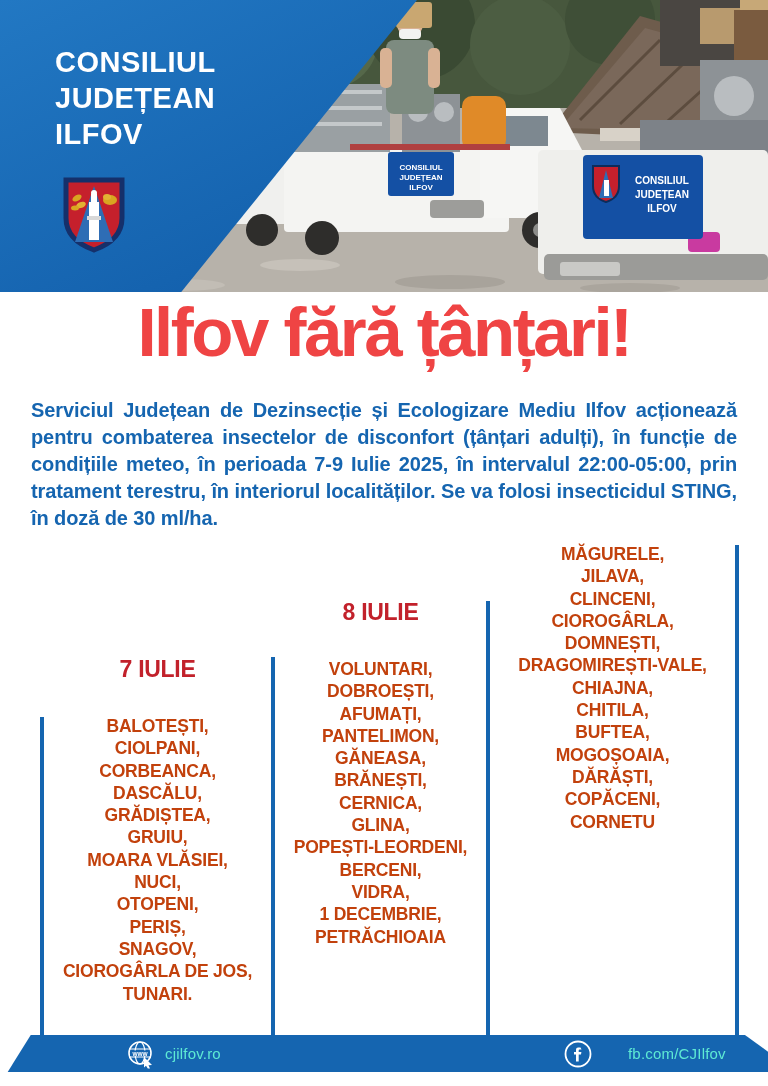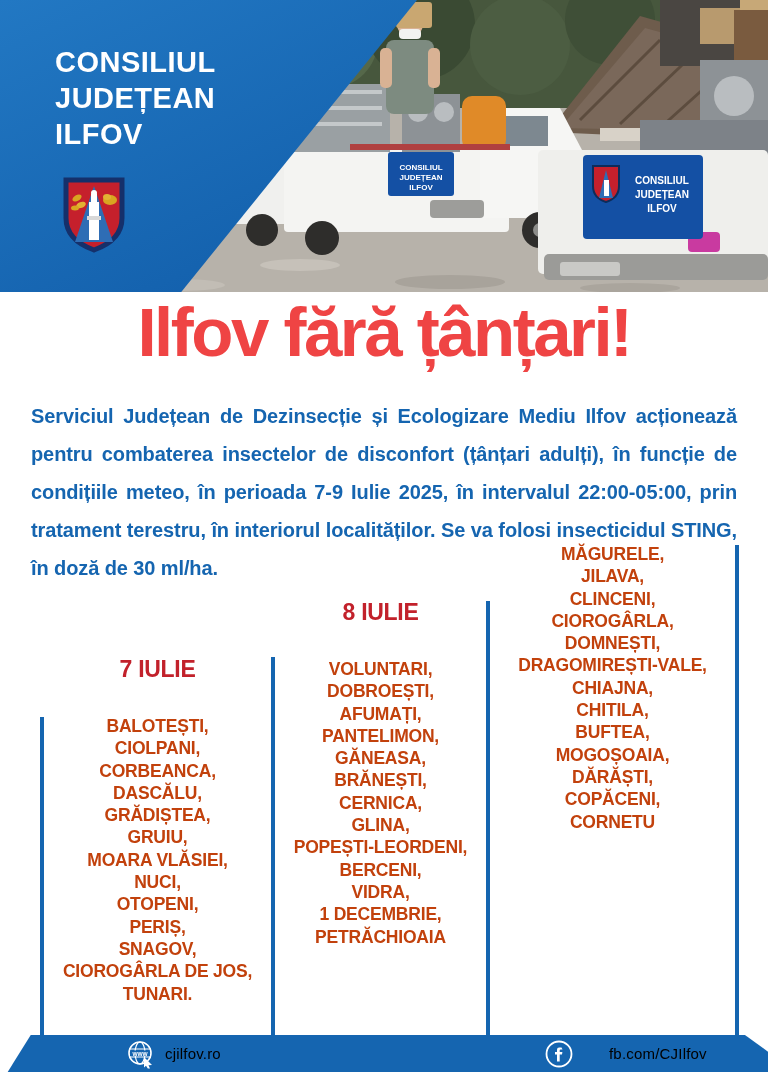--- a/index.html
+++ b/index.html
@@ -20,21 +20,21 @@
     font-size:29px;line-height:36px;letter-spacing:.5px;
   }
   .coat-of-arms{position:absolute;left:62px;top:176px;width:64px;height:78px;}
   
   .poster-title{
     position:absolute;left:0;top:293px;width:768px;text-align:center;
     color:#ef4444;font-weight:bold;font-size:69px;letter-spacing:-2.5px;
   }
   .intro-text{
     position:absolute;left:31px;top:397px;width:706px;
-    color:#1565b0;font-weight:bold;font-size:20px;line-height:38px;
+    color:#1565b0;font-weight:bold;font-size:20px;line-height:27px;
     text-align:justify;letter-spacing:-.1px;
   }
   
   .col{position:absolute;text-align:center;}
   .col-1{left:42px;top:657px;width:231px;}
   .col-2{left:273px;top:600px;width:215px;}
   .col-3{left:488px;top:543px;width:249px;}
   .col-date{
     color:#c2212b;font-weight:bold;font-size:23px;line-height:24px;
     margin-bottom:34px;letter-spacing:-.3px;
@@ -47,22 +47,22 @@
   .div-3{left:486px;top:601px;height:434px;}
   .div-4{left:735px;top:545px;height:490px;}
   
   .footer{
     position:absolute;left:0;top:1035px;width:768px;height:37px;
     background:#1565b0;
     clip-path:polygon(4% 0,97% 0,100% 45%,100% 100%,1% 100%);
   }
   .footer-group{position:absolute;top:0;height:37px;display:flex;align-items:center;gap:9px;}
   .footer-site{left:126px;}
-  .footer-fb{left:544px;gap:35px;}
-  .footer-label{color:#000000;font-size:15px;letter-spacing:.2px;}
+  .footer-fb{left:563px;gap:35px;}
+  .footer-label{color:#5eead4;font-size:15px;letter-spacing:.2px;}
 </style>
 </head>
 <body>
 
 <div class="header">
 
   <svg class="header-photo" viewBox="0 0 768 292" preserveAspectRatio="none">
     <rect x="0" y="0" width="768" height="292" fill="#b7b2aa"></rect>
     <rect x="160" y="0" width="520" height="108" fill="#47573d"></rect>
     <circle cx="330" cy="40" r="48" fill="#55684a"></circle>

